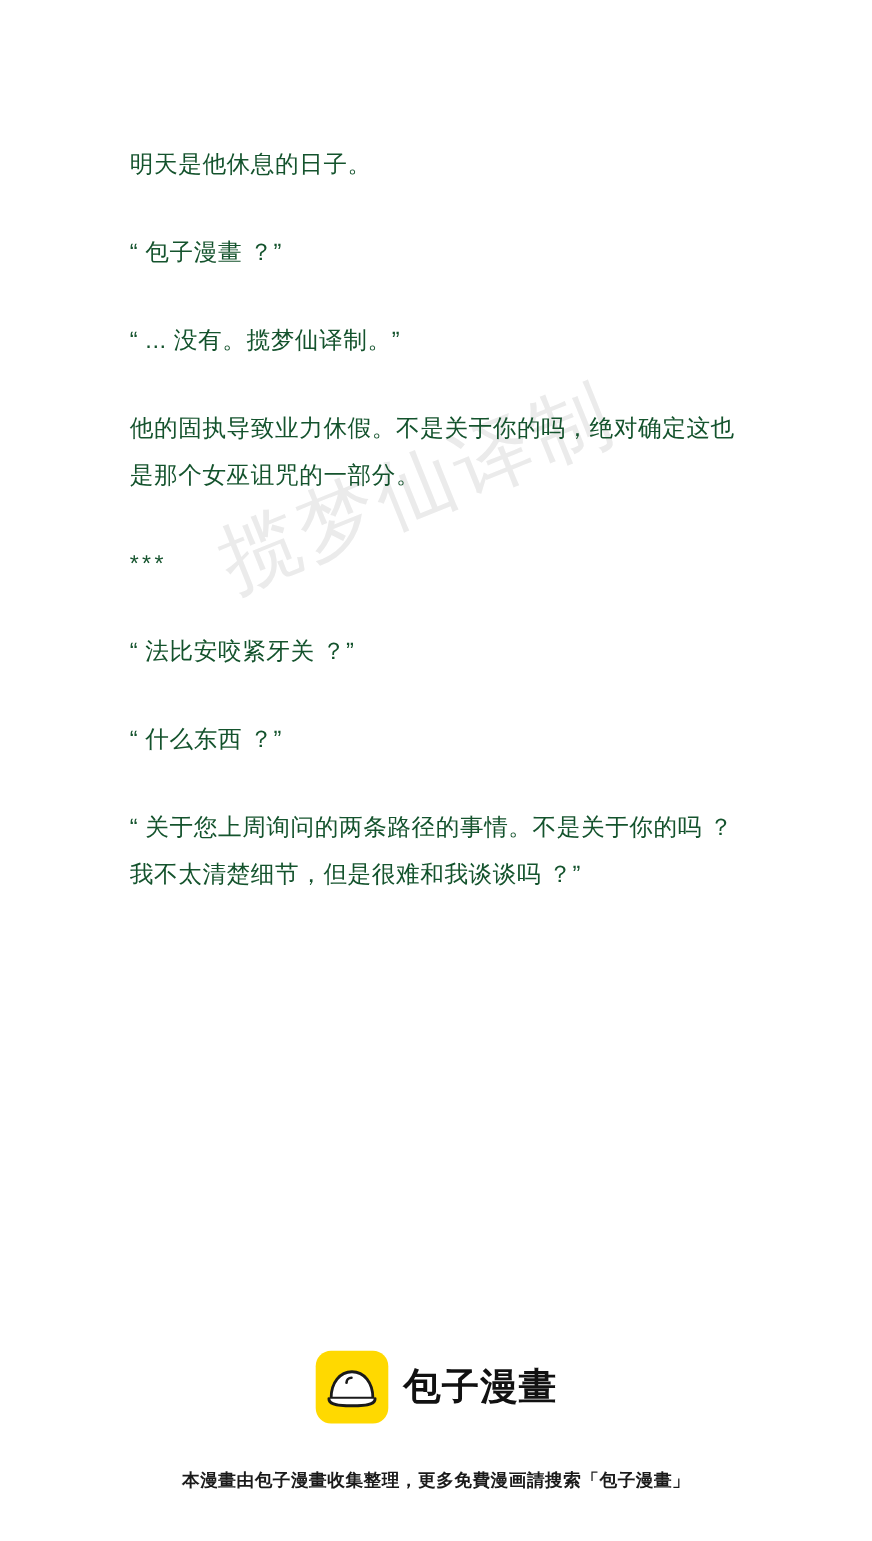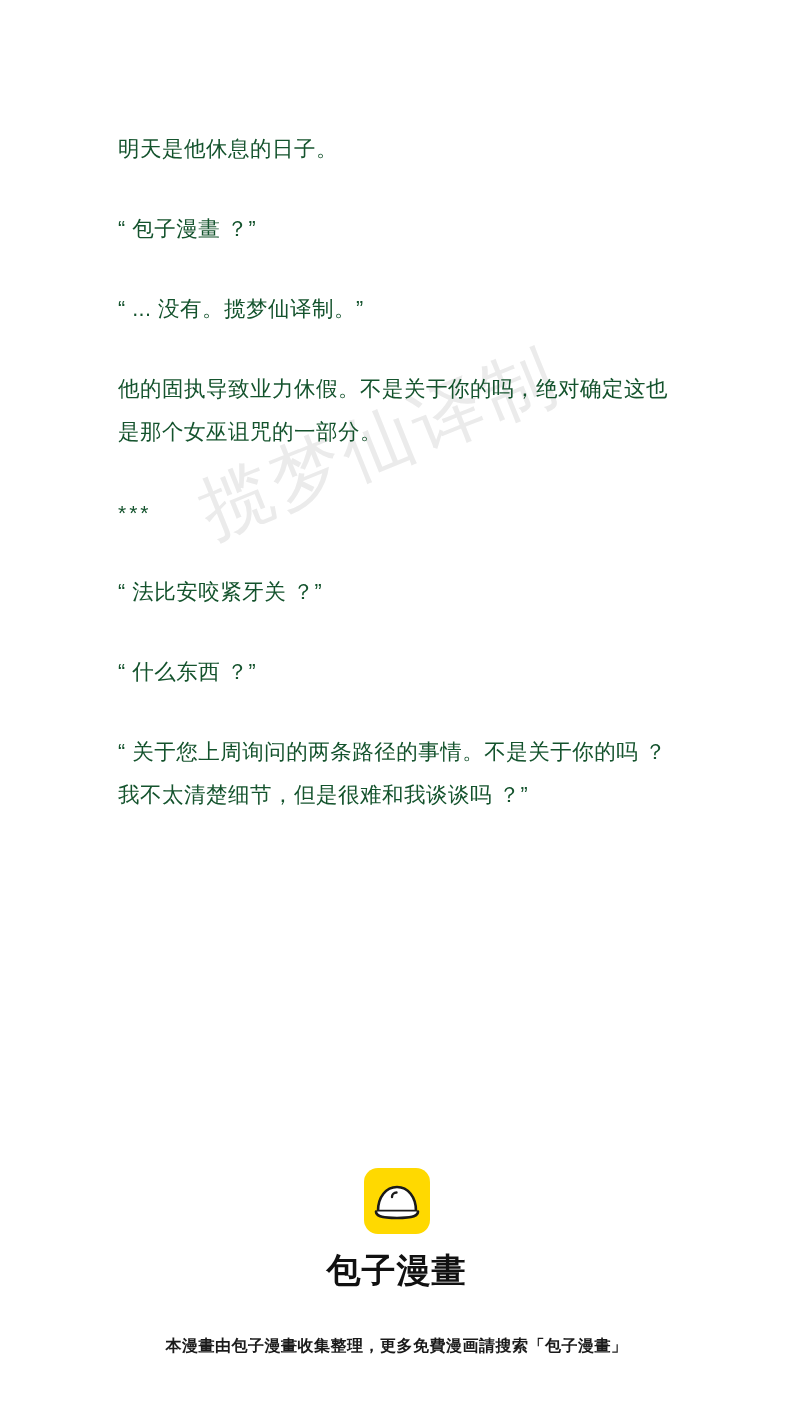--- a/index.html
+++ b/index.html
@@ -69,21 +69,20 @@
     z-index: 2;
     text-align: center;
   }
 
   .brand {
     display: flex;
     align-items: center;
     justify-content: center;
     gap: 14px;
     margin-bottom: 42px;
-    flex-direction: column;
   }
 
   .brand-logo {
     width: 66px;
     height: 66px;
     border-radius: 14px;
     background: #ffd900;
     display: flex;
     align-items: center;
     justify-content: center;

